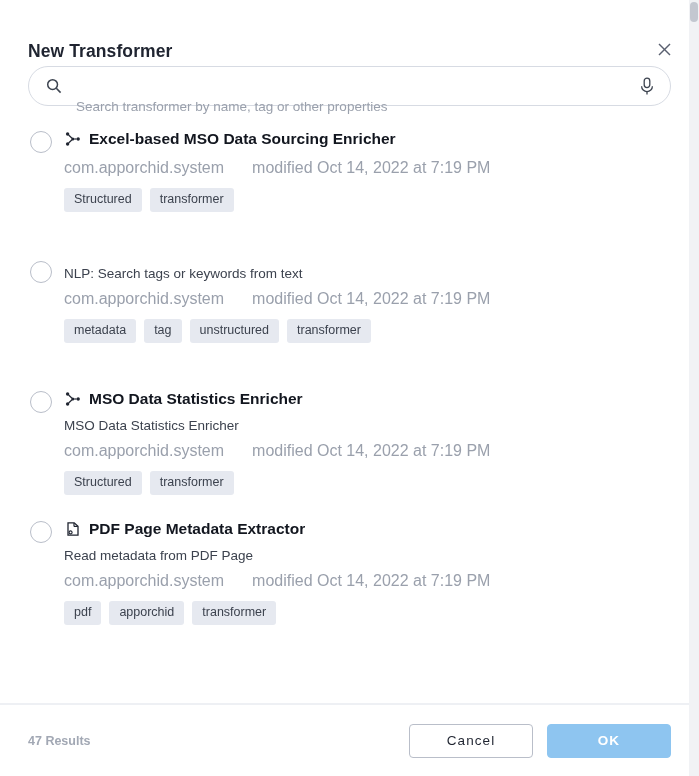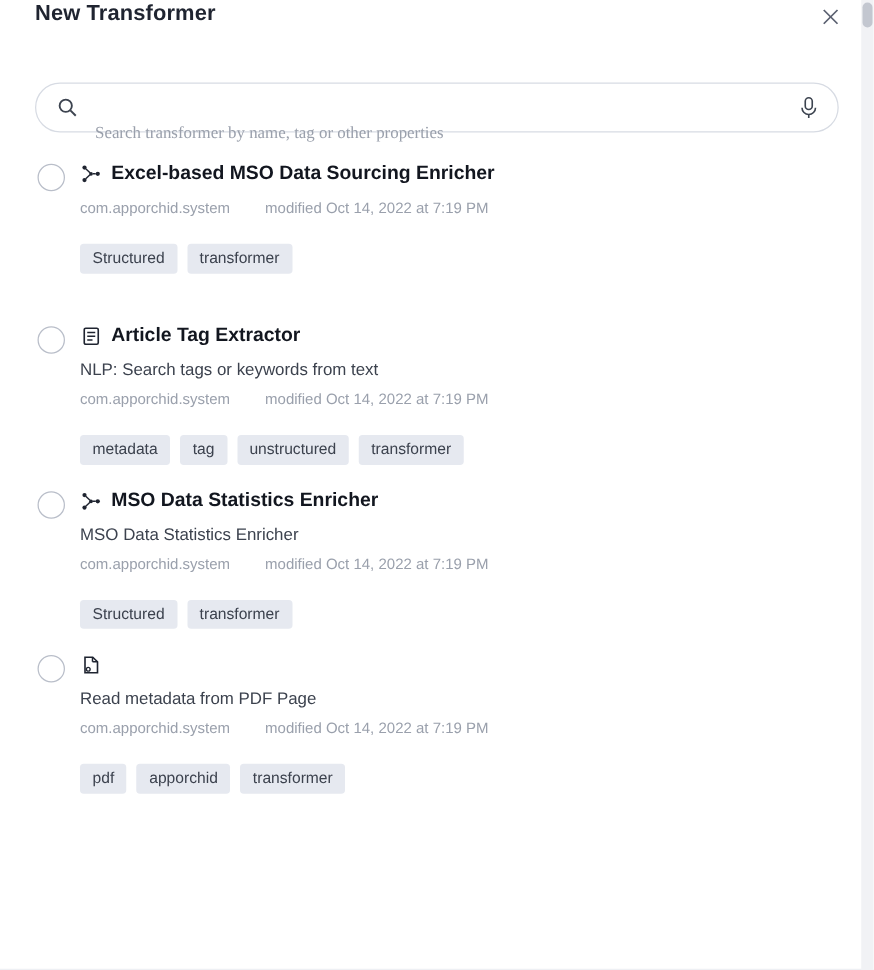--- a/index.html
+++ b/index.html
@@ -16,21 +16,21 @@
     height: 776px;
     background: #ffffff;
     display: flex;
     flex-direction: column;
   }
   
   .dlg-header {
     height: 62px;
     flex: 0 0 62px;
     display: flex;
-    align-items: flex-start;
+    align-items: flex-end;
     justify-content: space-between;
     padding: 0 22px 0 28px;
     gap: 43px;
   }
   .dlg-title {
     font-size: 17.5px;
     font-weight: bold;
     color: #1f2430;
     letter-spacing: 0.1px;
   }
@@ -62,21 +62,21 @@
     flex: 0 0 17px;
     color: #3d4450;
     margin-right: 12px;
     display: flex; align-items: center; justify-content: center;
   }
   .search-input {
     flex: 1 1 auto;
     border: none;
     outline: none;
     font-size: 13.5px;
-    font-family: Liberation Serif, serif;
+    font-family: Liberation Sans, sans-serif;
     color: #2c3240;
     background: transparent;
     margin-top: 40px;
   }
   .search-input::placeholder { color: #9aa0ac; }
   .mic-icon {
     width: 18px; height: 20px;
     flex: 0 0 18px;
     color: #3d4450;
     display: flex; align-items: center; justify-content: center;
@@ -132,27 +132,27 @@
     overflow: hidden;
     text-overflow: ellipsis;
   }
   .item-desc {
     margin-top: 8px;
     font-size: 13.5px;
     color: #3c424e;
   }
   .item-meta {
     margin-top: 9px;
-    font-size: 12px;
+    font-size: 16px;
     color: #9aa0ac;
     display: flex;
     gap: 28px;
   }
   .tags {
-    margin-top: 22px;
+    margin-top: 11px;
     display: flex;
     gap: 8px;
     flex-wrap: wrap;
   }
   .tag {
     background: #e6e9f0;
     color: #3c424e;
     border-radius: 3px;
     font-size: 12.5px;
     padding: 5px 10px 6px 10px;
@@ -292,31 +292,20 @@
           <div class="tags">
             <span class="tag">Structured</span>
             <span class="tag">transformer</span>
           </div>
         </div>
       </div>
 
       <div class="item">
         <div class="radio"></div>
         <div class="item-body">
-          <div class="item-title-row">
-            <span class="type-icon">
-              <svg width="16" height="16" viewBox="0 0 16 16" aria-hidden="true">
-                <rect x="2.4" y="1.6" width="11.2" height="12.8" rx="1.2" fill="none" stroke="currentColor" stroke-width="1.3"></rect>
-                <line x1="4.8" y1="5" x2="11.2" y2="5" stroke="currentColor" stroke-width="1.3"></line>
-                <line x1="4.8" y1="8" x2="11.2" y2="8" stroke="currentColor" stroke-width="1.3"></line>
-                <line x1="4.8" y1="11" x2="9" y2="11" stroke="currentColor" stroke-width="1.3"></line>
-              </svg>
-            </span>
-            <span class="item-title">Article Tag Extractor</span>
-          </div>
           <div class="item-desc">NLP: Search tags or keywords from text</div>
           <div class="item-meta">
             <span>com.apporchid.system</span>
             <span>modified Oct 14, 2022 at 7:19 PM</span>
           </div>
           <div class="tags">
             <span class="tag">metadata</span>
             <span class="tag">tag</span>
             <span class="tag">unstructured</span>
             <span class="tag">transformer</span>
@@ -358,20 +347,21 @@
         <div class="item-body">
           <div class="item-title-row">
             <span class="type-icon">
               <svg width="16" height="16" viewBox="0 0 16 16" aria-hidden="true">
                 <path d="M3 1.8h6.2L13 5.4v8.8H3z" fill="none" stroke="currentColor" stroke-width="1.3"></path>
                 <line x1="9" y1="2" x2="9" y2="5.4" stroke="currentColor" stroke-width="1.2"></line>
                 <line x1="9" y1="5.4" x2="12.8" y2="5.4" stroke="currentColor" stroke-width="1.2"></line>
                 <circle cx="5.6" cy="11.4" r="1.5" fill="none" stroke="currentColor" stroke-width="1.1"></circle>
               </svg>
             </span>
+            <span class="item-title">PDF Page Metadata Extractor</span>
           </div>
           <div class="item-desc">Read metadata from PDF Page</div>
           <div class="item-meta">
             <span>com.apporchid.system</span>
             <span>modified Oct 14, 2022 at 7:19 PM</span>
           </div>
           <div class="tags">
             <span class="tag">pdf</span>
             <span class="tag">apporchid</span>
             <span class="tag">transformer</span>
@@ -379,17 +369,22 @@
         </div>
       </div>
 
     </div>
     <div class="scroll-track-inner">
       <div class="scroll-thumb-inner"></div>
     </div>
     <div class="divider-hairline"></div>
   </div>
 
+  <div class="dlg-footer">
+    <div class="results-count">47 Results</div>
+    <button class="btn btn-cancel">Cancel</button>
+    <button class="btn btn-ok">OK</button>
+  </div>
 
   <div class="scroll-track-outer">
     <div class="scroll-thumb-outer"></div>
   </div>
 </div>
 
 </body></html>

